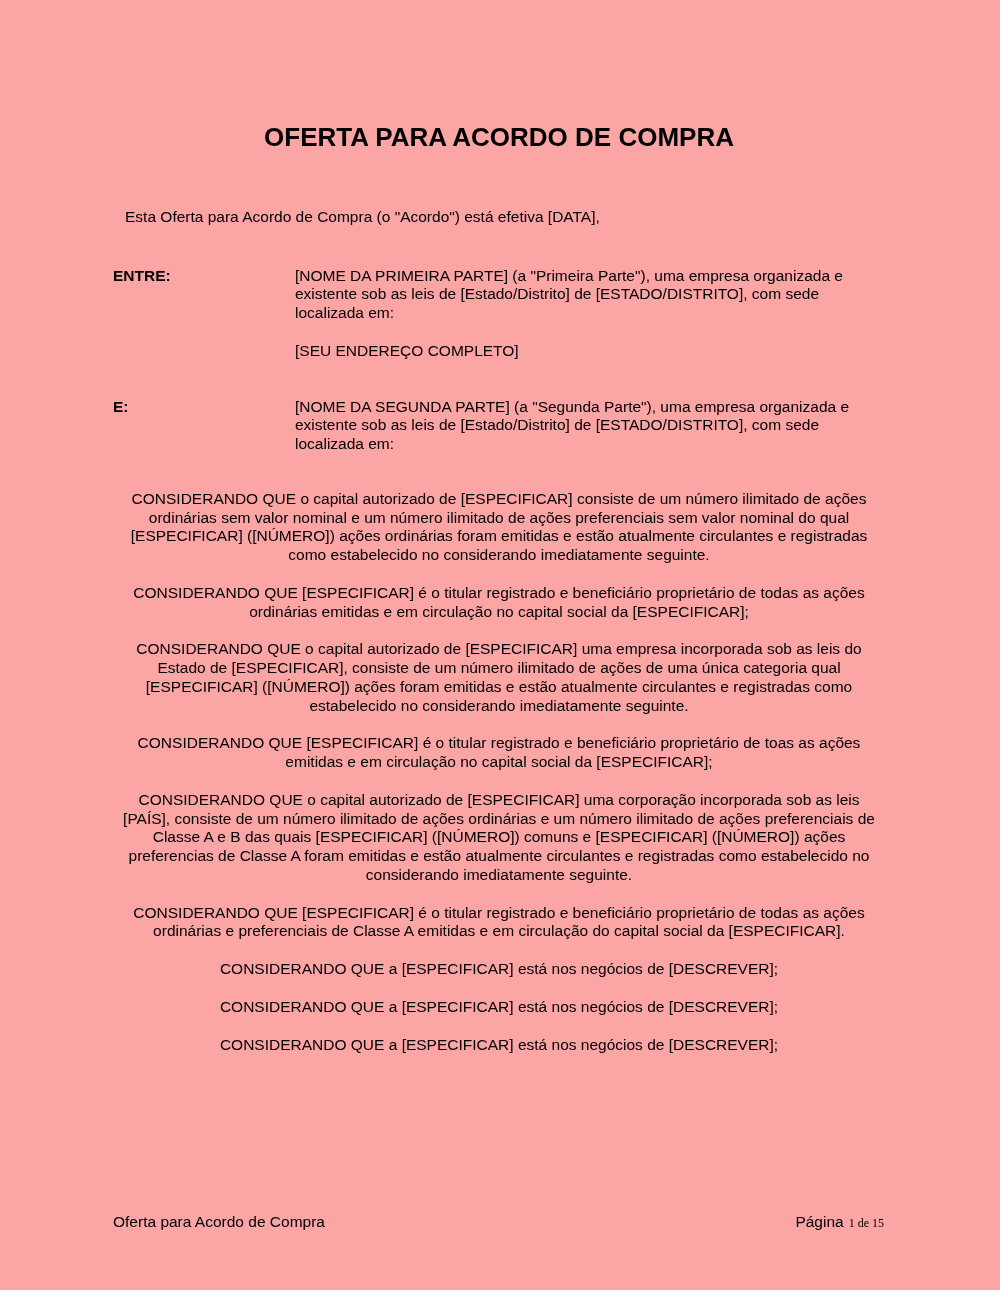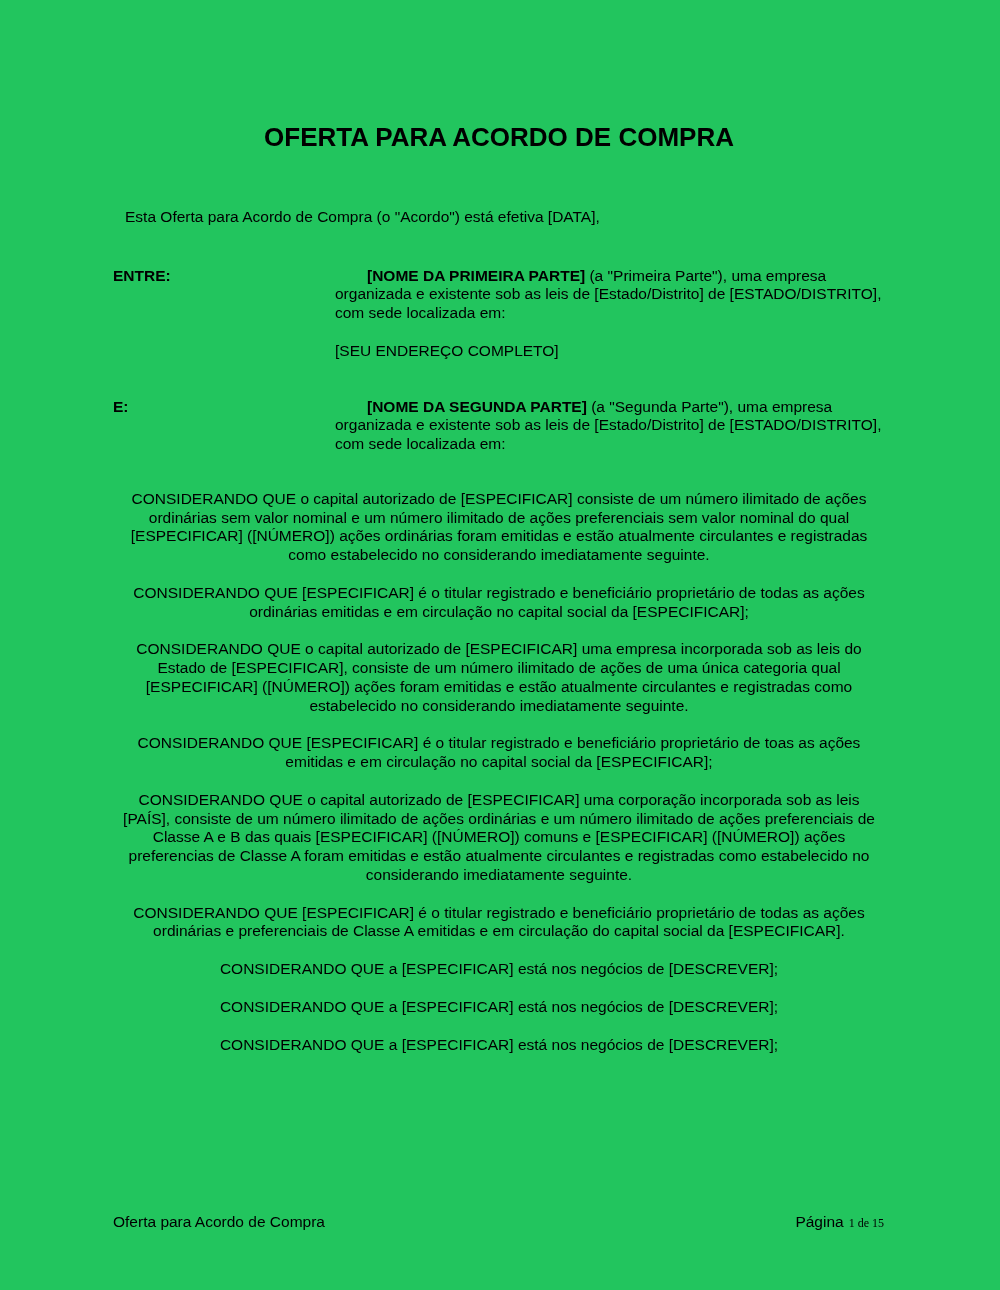--- a/index.html
+++ b/index.html
@@ -4,21 +4,21 @@
 <style>
   html, body {
     margin: 0;
     padding: 0;
     background: #ffffff;
   }
   .page {
     position: relative;
     width: 1000px;
     height: 1290px;
-    background: #22c55e;
+    background: #fca5a5;
     color: #000000;
     font-family: "Liberation Sans", "DejaVu Sans", sans-serif;
     font-size: 15.5px;
     line-height: 1.21;
     overflow: hidden;
     box-sizing: border-box;
   }
   .content {
     padding: 123px 115px 0 113px;
   }
@@ -28,38 +28,36 @@
     text-align: center;
     margin: 0;
     line-height: 1.15;
   }
   .intro {
     margin: 55px 0 0 12px;
   }
   .party {
     display: flex;
     margin-top: 40px;
-    gap: 40px;
   }
   .party + .party {
     margin-top: 37px;
   }
   .party-label {
     flex: 0 0 182px;
     font-weight: bold;
   }
   .party-body {
     flex: 1;
   }
   .party-text {
     margin: 0;
   }
   .party-text .bold-lead {
-    font-weight: bold;
-    margin-left: 32px;
+    font-weight: normal;
   }
   .party-address {
     margin: 19px 0 0 0;
   }
   .recitals {
     margin-top: 36px;
   }
   .recitals p {
     margin: 0 0 19px 0;
     text-align: center;

